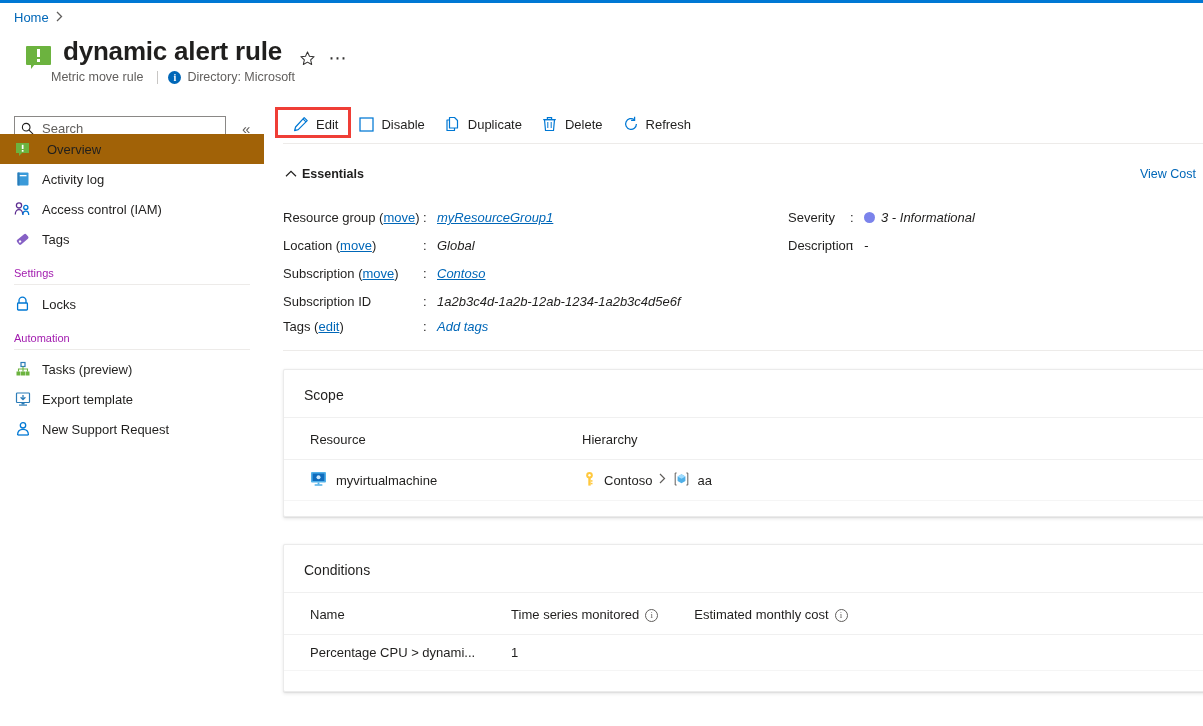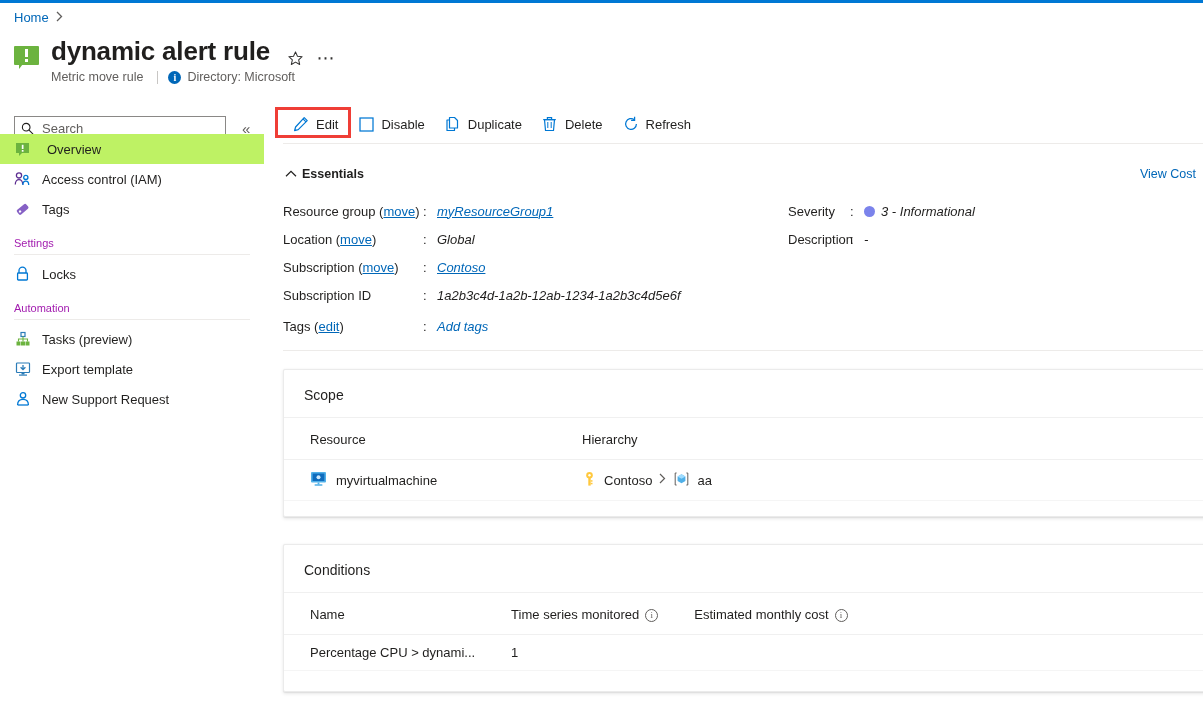--- a/index.html
+++ b/index.html
@@ -25,21 +25,21 @@
   .breadcrumb {
     position: absolute; left: 14px; top: 10px;
     display: flex; align-items: center; gap: 7px;
     font-size: 13px;
   }
   .breadcrumb .crumb-link { color: #0067b8; cursor: pointer; }
   .breadcrumb .crumb-sep { color: #605e5c; font-size: 13px; }
 
   
   .title-row {
-    position: absolute; left: 14px; top: 38px;
+    position: absolute; left: 26px; top: 38px;
     display: flex; align-items: flex-start;
   }
   .alert-icon {
     position: relative;
     width: 27px; height: 23px;
     margin-top: 8px; margin-right: 10px;
     flex: none;
   }
   .alert-icon .bubble {
     position: absolute; left: 0; top: 0; width: 25px; height: 19px;
@@ -120,21 +120,21 @@
     background: #fff;
     overflow: hidden;
     font-size: 13px;
   }
   .nav-item {
     display: flex; align-items: center;
     height: 30px; padding-left: 14px;
     cursor: pointer; color: #201f1e;
     gap: 11px;
   }
-  .nav-item.selected { background: #bef264; gap: 16px; }
+  .nav-item.selected { background: #a16207; gap: 16px; }
   .nav-ico { width: 17px; height: 17px; flex: none; display: flex; align-items: center; justify-content: center; }
   .nav-label { white-space: nowrap; }
 
   .nav-group {
     margin-top: 13px;
     padding: 0 14px;
   }
   .nav-group-title {
     font-size: 11px; font-weight: 400; color: #a21caf;
     margin-bottom: 5px;
@@ -169,21 +169,21 @@
     position: absolute; left: 285px; top: 167px;
     display: flex; align-items: center; gap: 5px;
     font-size: 12.5px; font-weight: 600; color: #201f1e; cursor: pointer;
   }
   .view-cost {
     position: absolute; right: 7px; top: 167px;
     font-size: 12.5px; color: #0067b8; cursor: pointer;
   }
 
   .ess-grid { position: absolute; left: 283px; top: 197px; font-size: 13px; }
-  .ess-row { display: flex; align-items: center; height: 28px; }
+  .ess-row { display: flex; align-items: flex-end; height: 28px; }
   .ess-key { width: 140px; color: #201f1e; white-space: nowrap; }
   .ess-colon { width: 14px; color: #201f1e; }
   .ess-val { color: #201f1e; white-space: nowrap; font-style: italic; }
   .lnk { color: #0067b8; cursor: pointer; }
   .lnk-u { color: #0067b8; cursor: pointer; text-decoration: underline; }
 
   .ess-right { position: absolute; left: 788px; top: 197px; font-size: 13px; }
   .sev-dot {
     display: inline-block; width: 11px; height: 11px; border-radius: 50%;
     background: #7b83eb; margin-right: 6px; vertical-align: -1px;
@@ -287,20 +287,30 @@
         <svg width="16" height="16" viewBox="0 0 16 16">
             <rect x="1" y="2" width="13" height="10" fill="#6cb33f"></rect>
             <polygon points="4,12 4,15 7,12" fill="#6cb33f"></polygon>
             <rect x="6.8" y="3.8" width="1.7" height="4.2" fill="#fff"></rect>
             <rect x="6.8" y="9" width="1.7" height="1.7" fill="#fff"></rect>
           </svg>
       </span>
       <span class="nav-label">Overview</span>
     </div>
 
+    <div class="nav-item">
+      <span class="nav-ico">
+        <svg width="16" height="16" viewBox="0 0 16 16">
+            <rect x="2.5" y="1.5" width="11" height="13" rx="1" fill="#3a9ad9"></rect>
+            <rect x="4.5" y="4" width="7" height="1.3" fill="#fff"></rect>
+            <rect x="2.5" y="1.5" width="2" height="13" fill="#2b7cb8"></rect>
+          </svg>
+      </span>
+      <span class="nav-label">Activity log</span>
+    </div>
 
     <div class="nav-item">
       <span class="nav-ico">
         <svg width="17" height="16" viewBox="0 0 17 16">
             <circle cx="5" cy="4.4" r="2.6" fill="none" stroke="#5c2d91" stroke-width="1.3"></circle>
             <path d="M1.3 13.5 C1.3 10.2 3 8.7 5 8.7 C7 8.7 8.7 10.2 8.7 13.5" fill="none" stroke="#5c2d91" stroke-width="1.3"></path>
             <circle cx="11.8" cy="6.4" r="2.1" fill="none" stroke="#0078d4" stroke-width="1.3"></circle>
             <path d="M8.9 14 C8.9 11.3 10.2 10.2 11.8 10.2 C13.4 10.2 14.7 11.3 14.7 14" fill="none" stroke="#0078d4" stroke-width="1.3"></path>
           </svg>
       </span>

